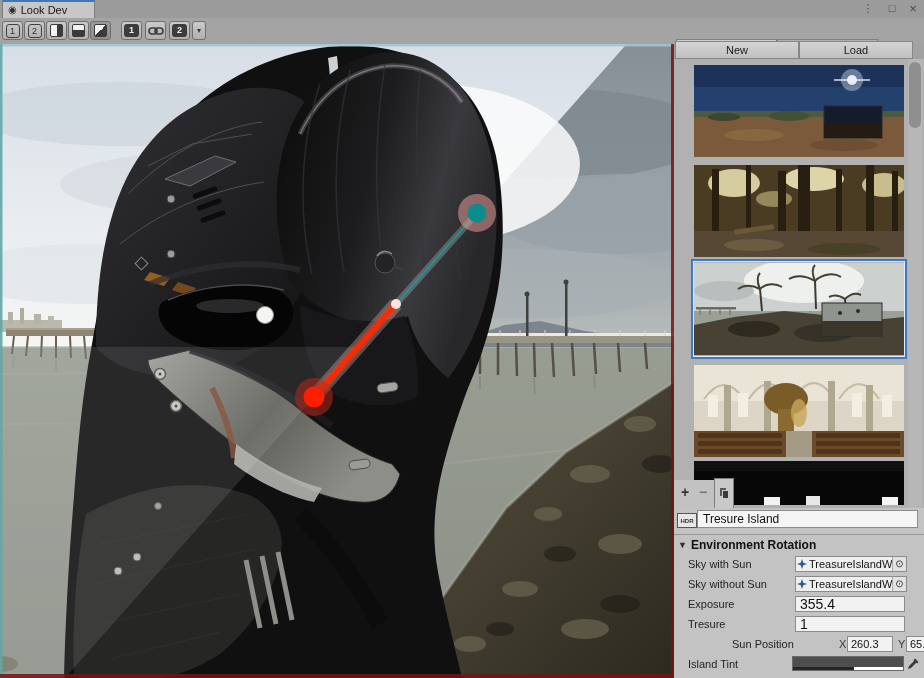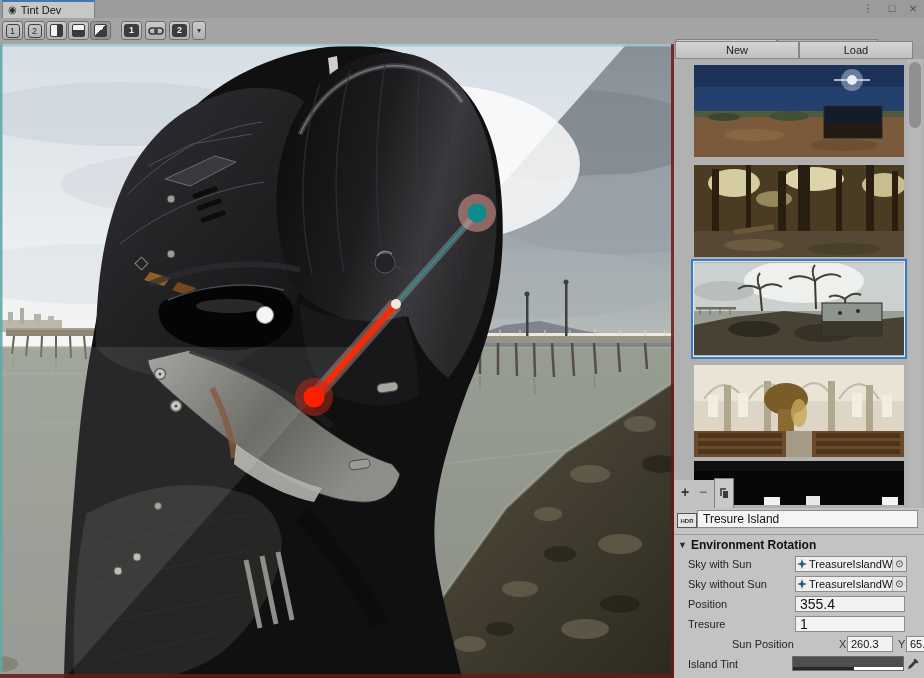--- a/index.html
+++ b/index.html
@@ -74,21 +74,21 @@
   .rowicon{position:absolute;left:232px;top:1px;width:15px;height:15px;}
   
   .viewport{position:absolute;left:0;top:44px;width:674px;height:634px;}
 </style>
 </head>
 <body>
 
 <div class="titlebar">
   <div class="tab-lookdev">
     <span class="eye-ic">◉</span>
-    <span>Tint Dev</span>
+    <span>Look Dev</span>
   </div>
   <div class="winctl" style="left:860px;">⋮</div>
   <div class="winctl" style="left:884px;">□</div>
   <div class="winctl" style="left:905px;font-size:13px;">×</div>
 </div>
 
 <div class="toolbar">
   <div class="tbtn" style="left:2px;">
       <span class="numframe">1</span>
     </div>
@@ -558,21 +558,21 @@
     <div class="ofield">
       <svg class="oicon" viewBox="0 0 10 10">
         <path d="M5 0 L6.3 3.7 L10 5 L6.3 6.3 L5 10 L3.7 6.3 L0 5 L3.7 3.7 Z" fill="#2a5d8a"></path>
       </svg>
       <span class="otxt">TreasureIslandWh</span>
       <span class="opick">⊙</span>
     </div>
   </div>
 
   <div class="srow" style="top:87px;">
-    <span class="slabel">Position</span>
+    <span class="slabel">Exposure</span>
     <input class="nfield" value="355.4" style="">
   </div>
 
   <div class="srow" style="top:107px;">
     <span class="slabel">Tresure</span>
     <input class="nfield" value="1" style="">
   </div>
 
   <div class="srow" style="top:127px;margin-left:44px;">
     <span class="slabel">Sun Position</span>

